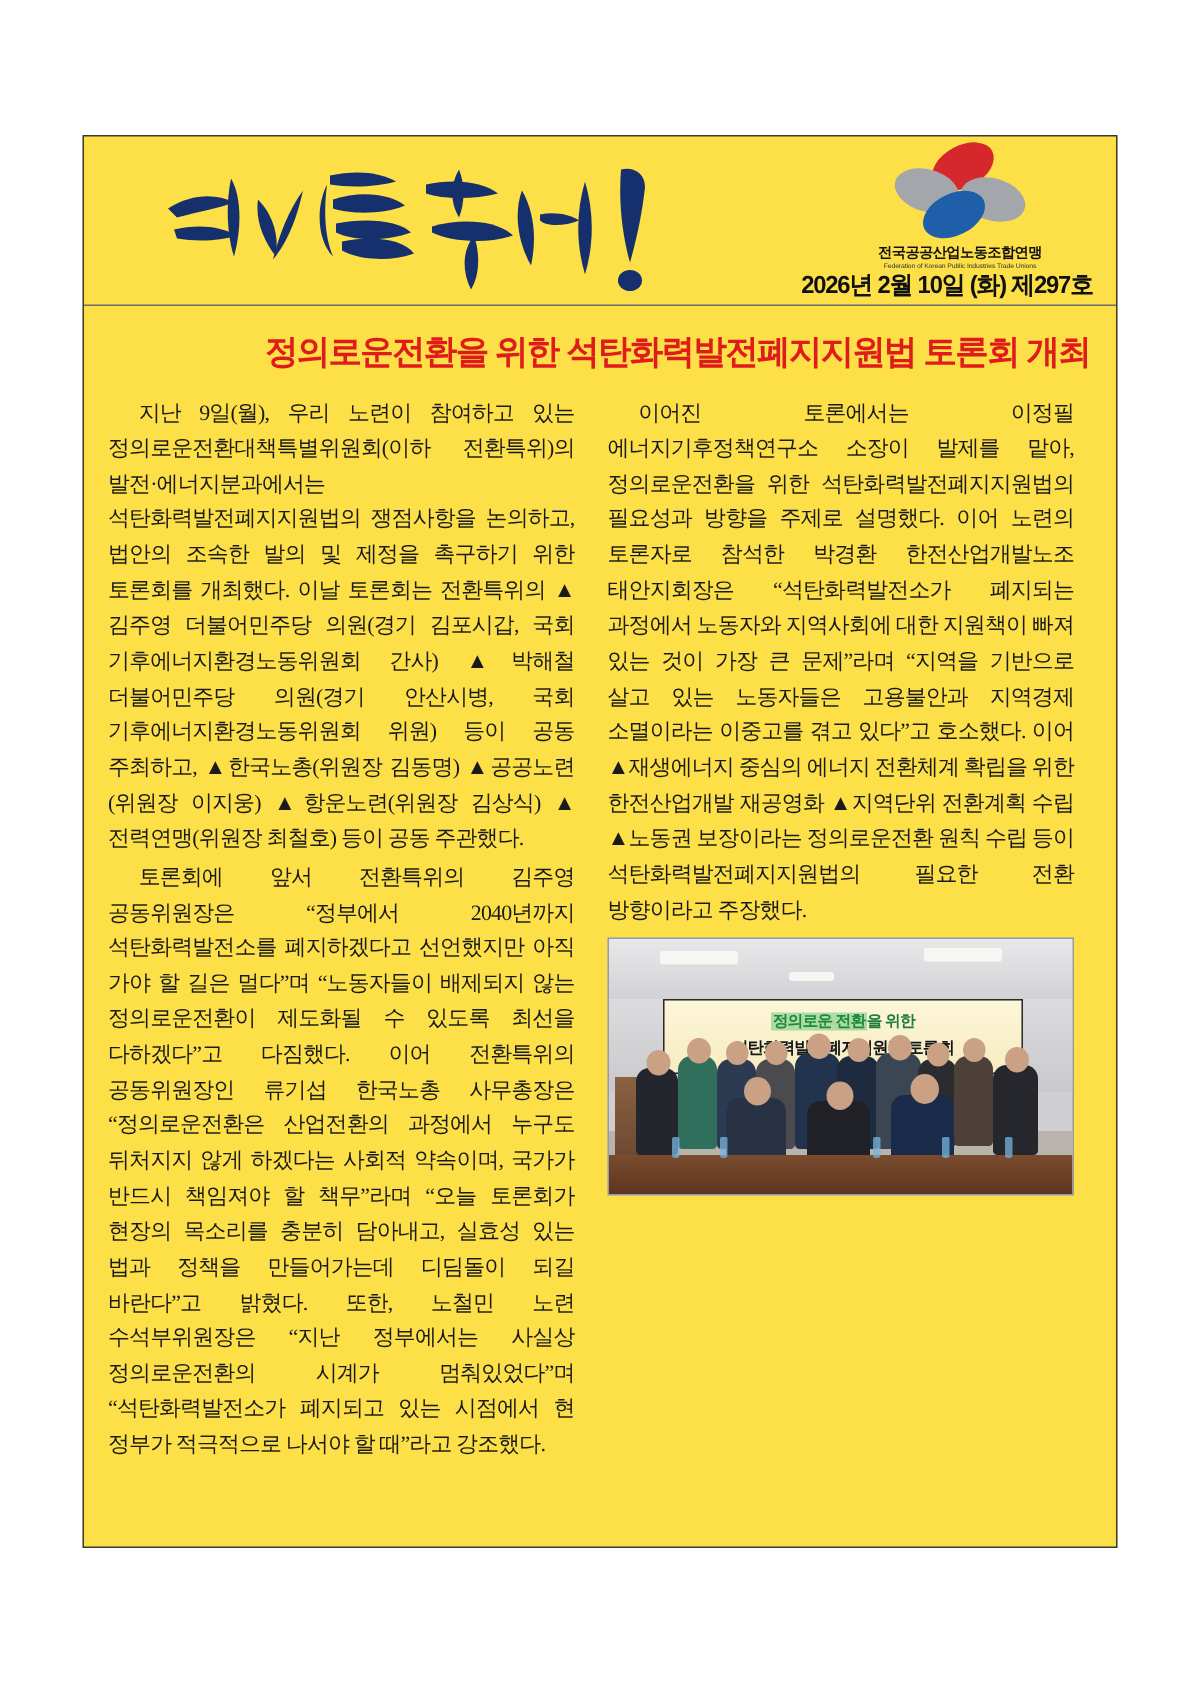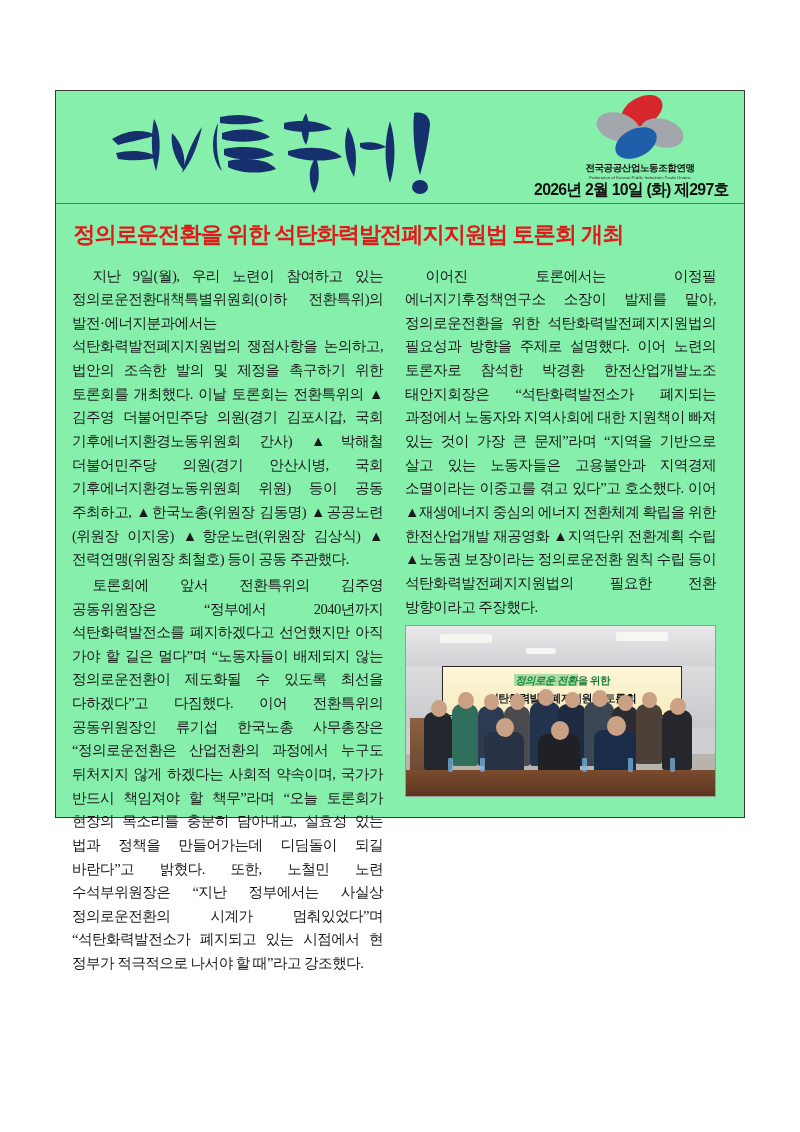--- a/index.html
+++ b/index.html
@@ -15,24 +15,24 @@
     font-family: "Liberation Serif", "DejaVu Serif", serif;
     overflow: hidden;
   }
 
   
   .page-frame {
     position: absolute;
     left: 55px;
     top: 90px;
     width: 690px;
-    height: 728px;
+    height: 942px;
     border: 1.6px solid #3a3a3a;
     box-sizing: border-box;
-    background: #86efac;
+    background: #fde047;
   }
 
   
   .masthead {
     position: relative;
     height: 112px;
   }
   .brush-title {
     position: absolute;
     left: 42px;
@@ -136,21 +136,21 @@
     color: #111;
     letter-spacing: -0.45px;
     white-space: nowrap;
     transform: scaleX(0.985);
     transform-origin: left center;
   }
 
   
   .headline-zone {
     padding: 16px 14px 6px 14px;
-    text-align: left;
+    text-align: right;
   }
   .headline {
     font-family: "Liberation Sans", sans-serif;
     font-size: 22.5px;
     font-weight: bold;
     color: #e01b1b;
     letter-spacing: -1.1px;
     line-height: 1.18;
     white-space: nowrap;
     transform: scaleX(0.99);
@@ -222,21 +222,21 @@
   .ph-banner-1, .ph-banner-2 {
     position: absolute;
     width: 100%;
     text-align: center;
     font-family: "Liberation Sans", sans-serif;
     font-weight: bold;
     letter-spacing: -0.6px;
     white-space: nowrap;
   }
   .ph-banner-1 { top: 7px; font-size: 10.5px; color: #1d7f3e; }
-  .ph-banner-1 .hl { color: #1b8a3c; background: rgba(80,190,110,.45); padding: 0 1px; font-style: italic; }
+  .ph-banner-1 .hl { color: #1b8a3c; background: rgba(80,190,110,.45); padding: 0 1px; }
   .ph-banner-2 { top: 24px; font-size: 11px; color: #14161a; }
 
   .ph-table {
     position: absolute; left: 0; bottom: 0; width: 100%; height: 26px;
     background: linear-gradient(#7a4c2e, #5d3520);
   }
   .ph-floor {
     position: absolute; left: 0; bottom: 26px; width: 100%; height: 16px;
     background: #b9b3ad;
   }

